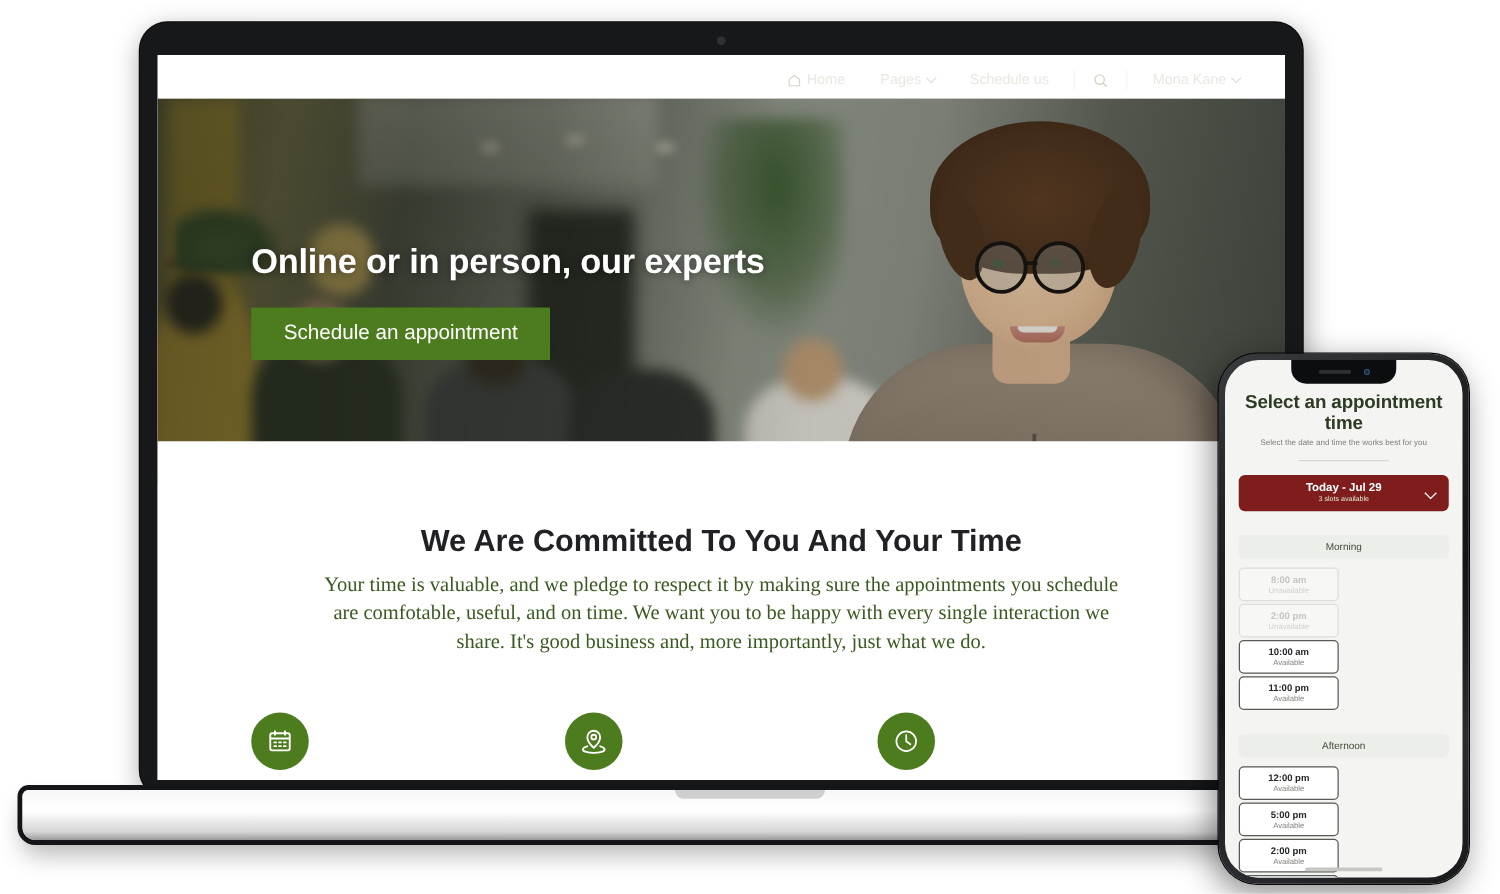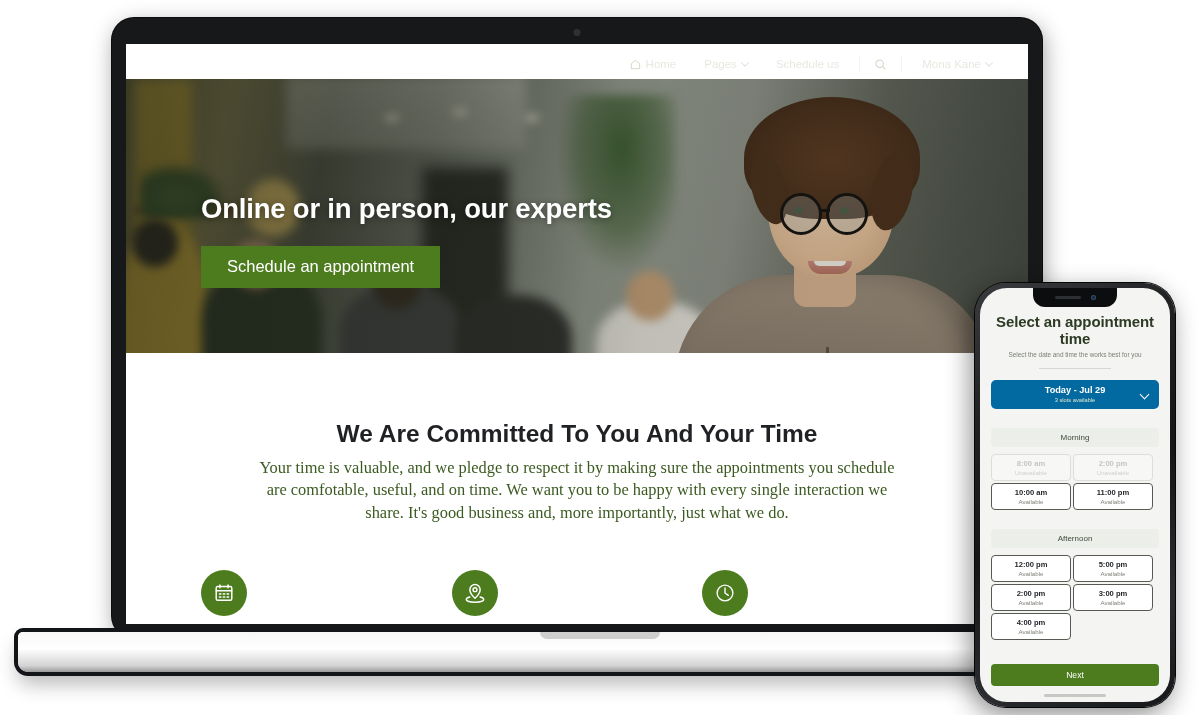--- a/index.html
+++ b/index.html
@@ -194,33 +194,33 @@
     display:flex; align-items:center; justify-content:center; gap:10px;
   }
   .notch .spk { width:26px; height:3.2px; background:#2c2f33; border-radius:2px; }
   .notch .cam { width:5px; height:5px; background:#1c2a3a; border-radius:50%;
     box-shadow: inset 0 0 0 1px #2f4a66; }
   .ph-content { padding:25px 11px 0; }
   .ph-title { text-align:center; color:#2e3b24; font-size:15px; font-weight:700; letter-spacing:-.1px; }
   .ph-sub { text-align:center; color:#7a7f76; font-size:6.4px; margin-top:4px; }
   .ph-rule { width:72px; height:1px; background:#d5d7d2; margin:10px auto 0; }
   .ph-date {
-    margin-top:11px; background:#0369a1; border-radius:5px; height:29px;
+    margin-top:11px; background:#7f1d1d; border-radius:5px; height:29px;
     display:flex; align-items:center; justify-content:center; position:relative; cursor:pointer;
   }
   .ph-date-main { color:#fff; font-size:9.2px; font-weight:700; line-height:1.1; }
   .ph-date-sub { color:#dfe9d0; font-size:5.7px; line-height:1.1; margin-top:2px; }
   .ph-date .dchev { position:absolute; right:11px; top:11px; width:7px; height:7px;
     border-right:1.5px solid #fff; border-bottom:1.5px solid #fff; transform:rotate(45deg); }
   .ph-group-hdr {
     margin-top:19px; background:#eceeea; border-radius:4px; height:19px;
     display:flex; align-items:center; justify-content:center;
     color:#3f4a37; font-size:8px;
   }
-  .slot-grid { display:flex; flex-wrap:wrap; gap:2px; margin-top:7px; }
+  .slot-grid { display:flex; flex-wrap:wrap; gap:2px; margin-top:7px;flex-direction:column; }
   .slot {
     width:80px; height:27px; border:1.2px solid #555a52; border-radius:4px;
     display:flex; flex-direction:column; align-items:center; justify-content:center;
     background:#fff; cursor:pointer;
   }
   .slot .t { color:#23262a; font-size:7.6px; font-weight:700; }
   .slot .s { color:#7e837b; font-size:6.2px; margin-top:1px; }
   .slot.unavail { border-color:#dcdedb; background:#f7f7f6; cursor:default; }
   .slot.unavail .t { color:#c3c6c2; }
   .slot.unavail .s { color:#cfd1ce; }
@@ -437,18 +437,17 @@
             <span class="t">3:00 pm</span>
             <span class="s">Available</span>
           </div>
           <div class="slot">
             <span class="t">4:00 pm</span>
             <span class="s">Available</span>
           </div>
         </div>
       </div>
 
-      <button class="ph-next">Next</button>
       <div class="ph-home-bar"></div>
     </div>
   </div>
 
 </div>
 
 </body></html>

